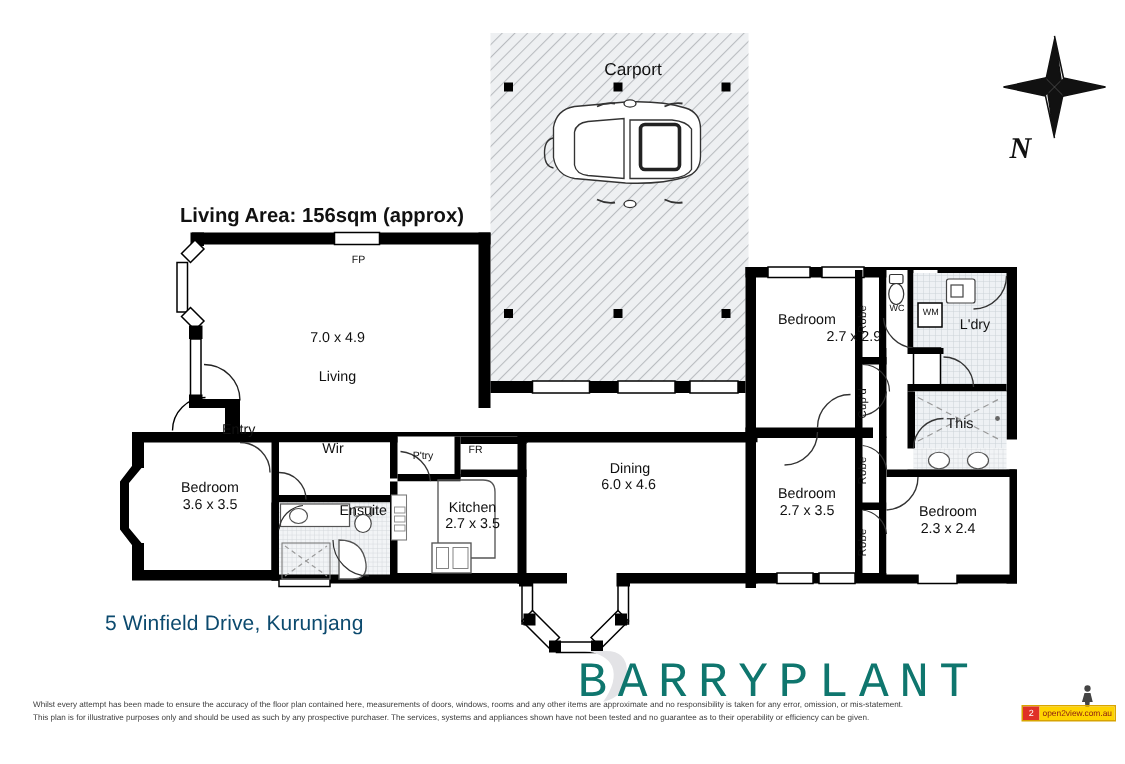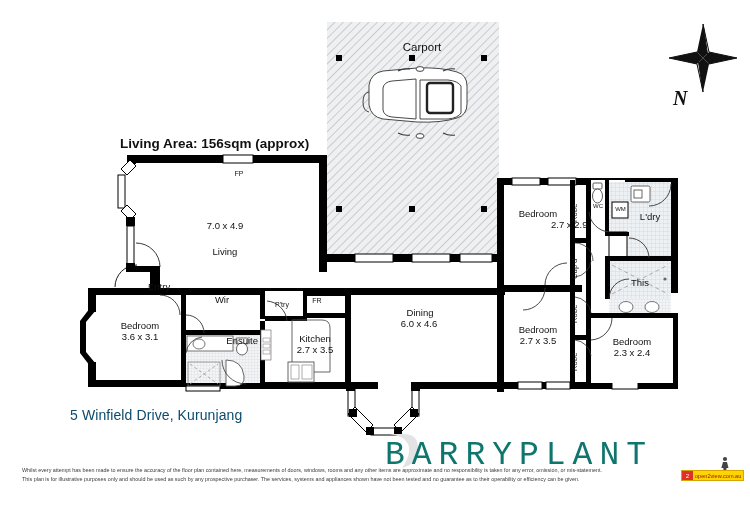--- a/index.html
+++ b/index.html
@@ -379,21 +379,21 @@
 
 
   <div class="lbl room-name" style="left:180px; top:210px; width:90px;margin-top:37px;">Living</div>
   <div class="lbl room-dims" style="left:180px; top:221px; width:90px;text-align:center;">7.0 x 4.9</div>
 
   <div class="lbl tiny" style="left:226px; top:170px; width:26px;">FP</div>
 
   <div class="lbl room-name" style="left:148px; top:265px; width:46px; text-align:left;margin-top:17px;">Entry</div>
 
   <div class="lbl room-name" style="left:95px; top:321px; width:90px;">Bedroom</div>
-  <div class="lbl room-dims" style="left:95px; top:332px; width:90px;">3.6 x 3.1</div>
+  <div class="lbl room-dims" style="left:95px; top:332px; width:90px;">3.6 x 3.5</div>
 
   <div class="lbl room-name" style="left:200px; top:295px; width:44px;">Wir</div>
 
   <div class="lbl room-name" style="left:196px; top:336px; width:62px;text-align:right;">Ensuite</div>
 
   <div class="lbl tiny" style="left:266px; top:301px; width:32px;">P'try</div>
 
   <div class="lbl tiny" style="left:306px; top:297px; width:22px;">FR</div>
 
   <div class="lbl room-name" style="left:280px; top:334px; width:70px;">Kitchen</div>

